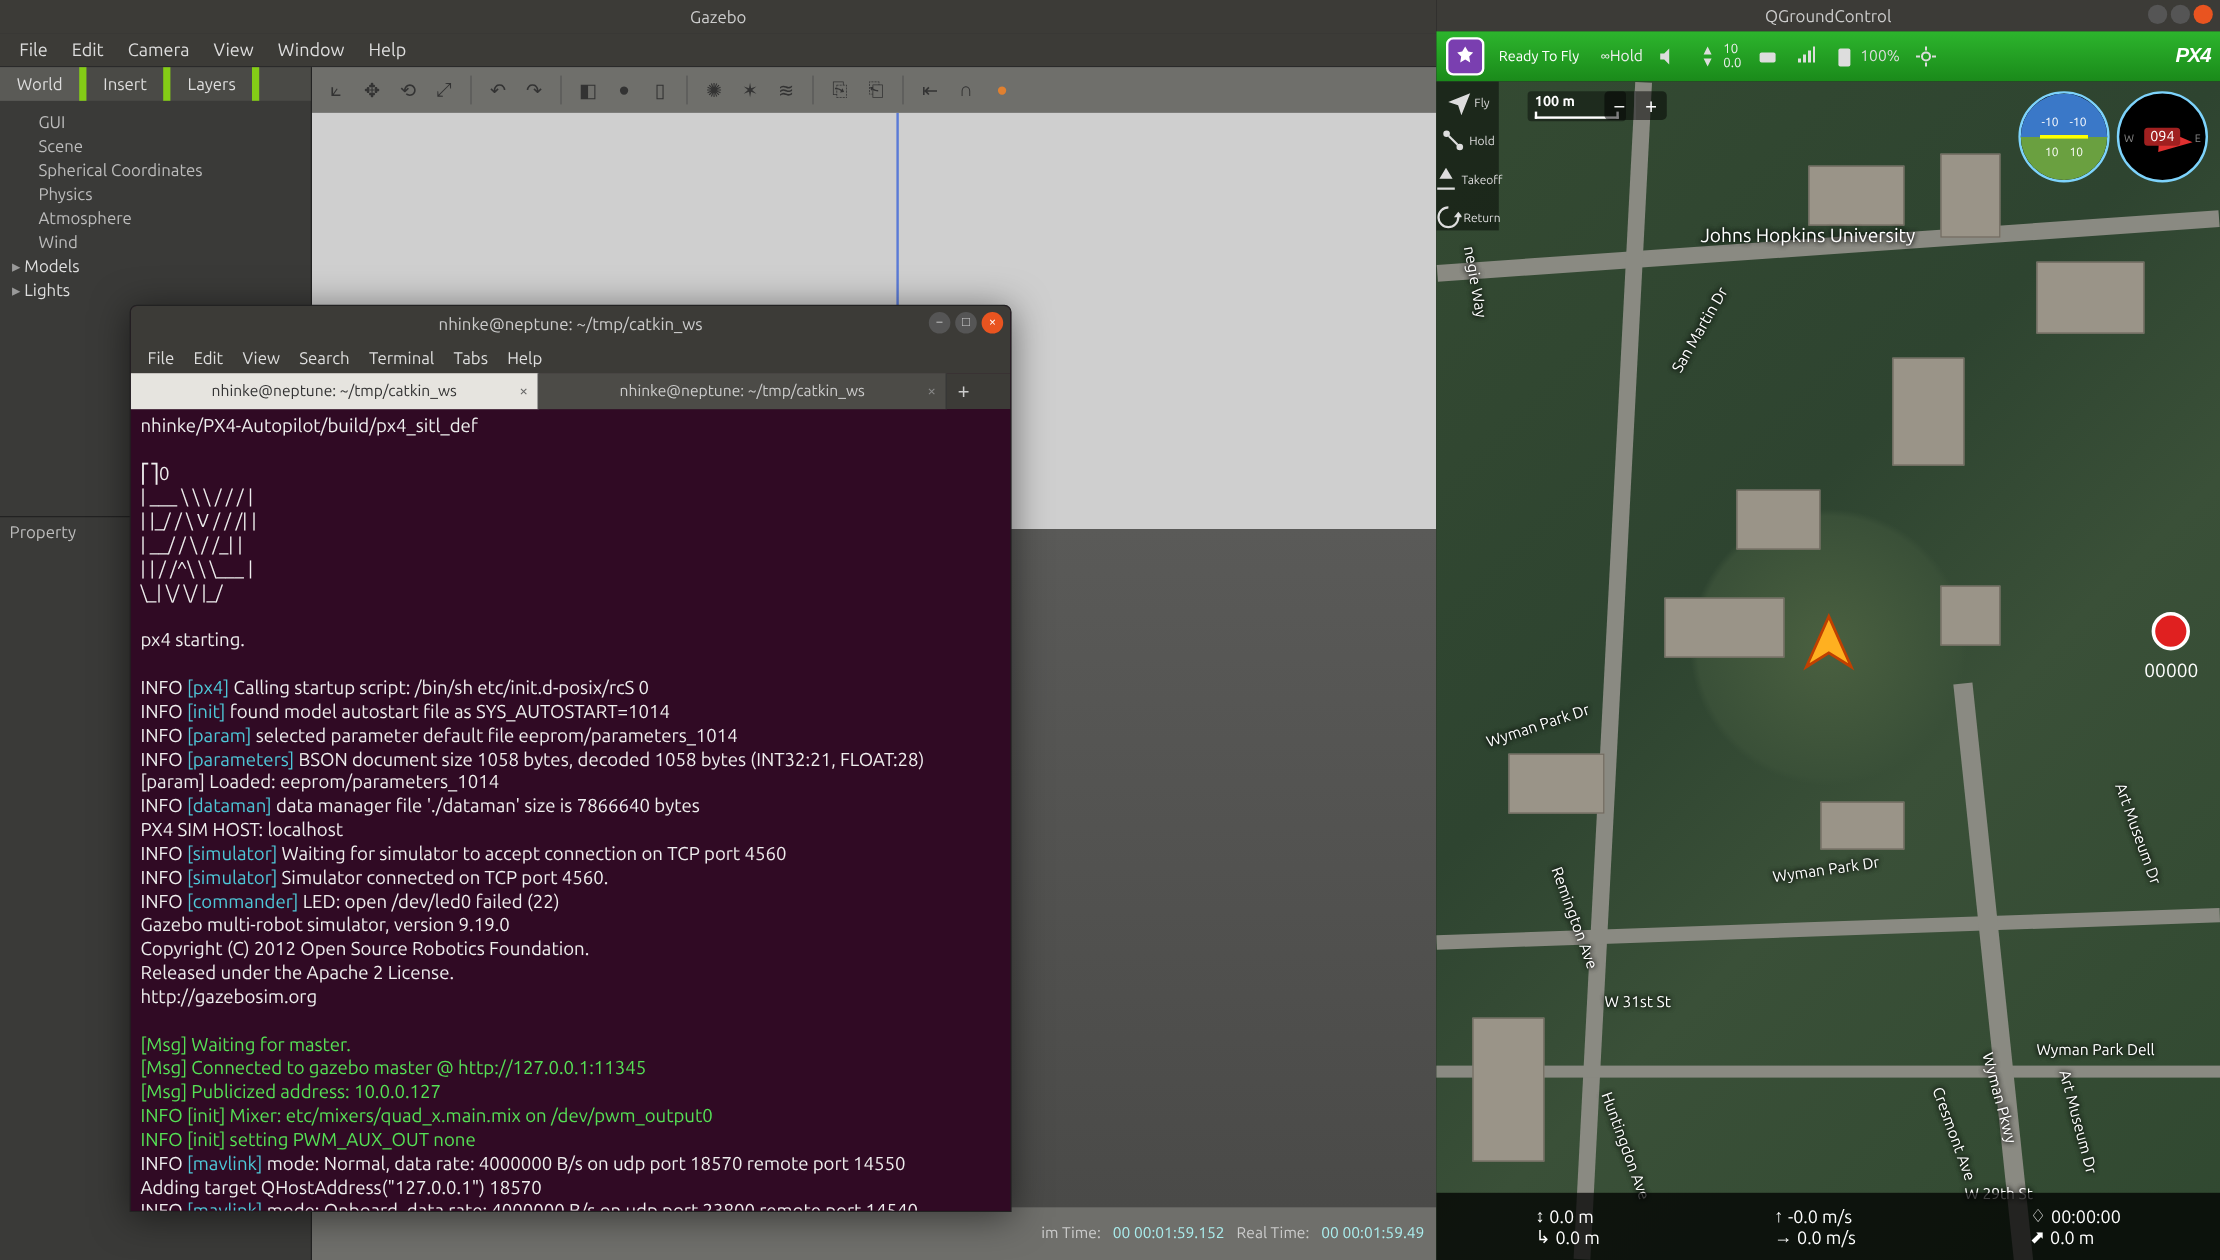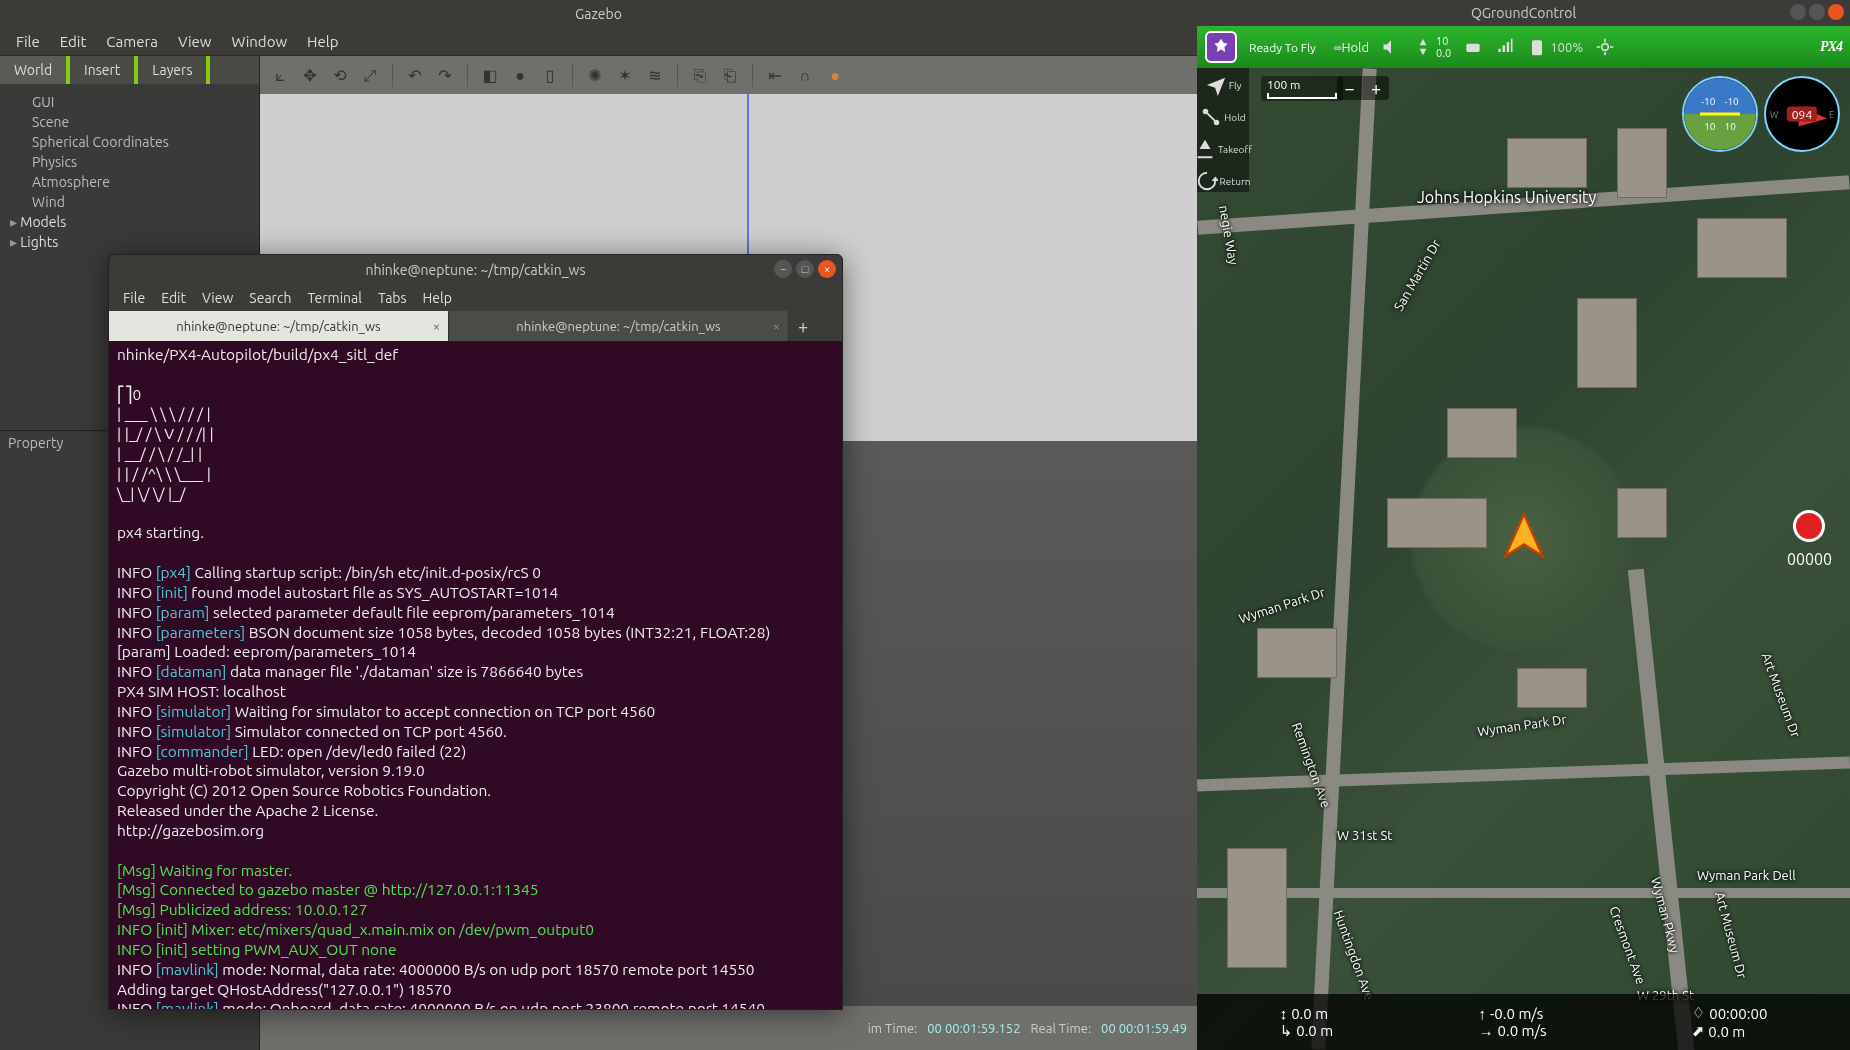--- a/index.html
+++ b/index.html
@@ -6,21 +6,21 @@
 body { width:1850px; height:1050px; background:#2c2c2c; overflow:hidden; position:relative; }
 
 
 #gazebo { position:absolute; left:0; top:0; width:1197px; height:1050px; background:#333; display:flex; flex-direction:column; }
 .title-bar { height:28px; background:#3c3b37; color:#ccc; text-align:center; line-height:28px; font-size:14px; }
 .menu-bar { height:28px; background:#3c3b37; display:flex; align-items:center; padding:0 6px; gap:0; border-bottom:1px solid #2a2a2a;}
 .menu-bar span { color:#ddd; padding:4px 10px; font-size:15px;}
 .gz-body { flex:1; display:flex; }
 .gz-side { width:260px; background:#3a3a38; border-right:1px solid #222; display:flex; flex-direction:column;}
 .gz-tabs { display:flex; background:#4a4a46;}
-.gz-tab { padding:6px 14px; color:#ddd; font-size:14px; border-right:4px solid #84cc16;}
+.gz-tab { padding:6px 14px; color:#ddd; font-size:14px; border-right:6px solid #84cc16;}
 .gz-tab.active{ background:#5a5a56;}
 .gz-tree { flex:1; padding:8px 10px; color:#bbb; font-size:14px;}
 .gz-tree div{ padding:2px 0; }
 .gz-tree .root{ color:#ddd; }
 .gz-tree .child{ padding-left:22px; }
 .gz-tree .ex::before{content:"▸ "; color:#999;}
 .gz-prop{ height:620px; border-top:1px solid #222; padding:4px 8px; color:#bbb; font-size:14px;}
 .gz-view{ flex:1; display:flex; flex-direction:column; background:#555;}
 .gz-toolbar{ height:38px; background:#6f6f6b; display:flex; align-items:center; padding:0 8px; gap:6px;}
 .tbtn{ width:24px; height:24px; display:flex; align-items:center; justify-content:center; color:#333; font-size:16px;}
@@ -54,38 +54,38 @@
 #qgc .qtitle .wbtns span{width:16px;height:16px;border-radius:9px;background:#555;}
 #qgc .qtitle .wbtns .cls{background:#e95420;}
 #qgc .qtool{ height:42px; background:linear-gradient(#2db52d,#1a8a1a); display:flex; align-items:center; padding:0 8px; gap:12px; color:#fff;}
 .qlogo{width:32px;height:32px;background:#7a3fb0;border-radius:6px;display:flex;align-items:center;justify-content:center;border:2px solid #fff;}
 .qlogo svg{width:20px;height:20px;}
 .ready{font-size:12px;}
 .hold{font-size:13px; color:#eee; margin-left:6px;}
 .qicon{color:#ddd; display:flex; align-items:center; gap:3px; font-size:13px;}
 .qicon svg{width:20px;height:20px;fill:#ddd;}
 .stack{display:flex;flex-direction:column;font-size:11px;line-height:1.1; color:#eee;}
-.right-logo{margin-left:auto; font-family:Liberation Serif, serif; font-weight:bold; font-style:italic; color:#fff; font-size:14px; letter-spacing:-1px;}
+.right-logo{margin-left:auto; font-family:Liberation Sans, sans-serif; font-weight:bold; font-style:italic; color:#fff; font-size:17px; letter-spacing:-1px;}
 .qmap{ flex:1; position:relative; background:#2a3a28;}
 .map-bg{position:absolute;inset:0; background:
   radial-gradient(circle at 50% 48%, #4a6040 0%, #3a5038 18%, transparent 19%),
   linear-gradient(135deg,#344a32 0%,#2e4430 40%,#3a5038 60%,#304830 100%);
 }
 .road{position:absolute;background:#8a8a82;}
 .road.r1{left:0;top:0;width:100%;height:14px; top:130px; transform:rotate(-4deg);}
 .road.r2{left:140px;top:0;width:14px;height:100%; transform:rotate(3deg);}
 .road.r3{left:0;top:700px;width:100%;height:12px; transform:rotate(-2deg);}
 .road.r4{left:0;top:820px;width:100%;height:10px;}
 .road.r5{left:460px;top:500px;width:16px;height:560px; transform:rotate(-6deg);}
 .building{position:absolute;background:#9a9488;border:1px solid #706a60;}
 .maplabel{position:absolute; color:#fff; font-size:13px; text-shadow:0 0 4px #000,0 0 4px #000; white-space:nowrap;}
 .sidecol{position:absolute;left:0;top:0;width:52px;background:rgba(0,0,0,.45);padding-top:6px;display:flex;flex-direction:column;align-items:center;gap:10px;}
 .sidecol .sbtn{color:#ddd;font-size:10px;text-align:center;display:flex;align-items:center;gap:2px;}
 .sidecol svg{width:22px;height:22px;fill:#ddd;}
-.scale{position:absolute;left:64px;top:8px;color:#fff;font-size:12px;background:rgba(0,0,0,.4);padding:2px 6px;border-radius:3px;}
+.scale{position:absolute;left:76px;top:8px;color:#fff;font-size:12px;background:rgba(0,0,0,.4);padding:2px 6px;border-radius:3px;font-weight:bold;}
 .scale .bar{display:block;width:70px;height:6px;border:2px solid #fff;border-top:none;margin-top:2px;}
 .zoom{position:absolute;left:140px;top:8px;display:flex;background:rgba(0,0,0,.5);border-radius:4px;}
 .zoom span{width:26px;height:24px;color:#fff;display:flex;align-items:center;justify-content:center;font-size:18px;border-right:1px solid #555;}
 .instruments{position:absolute;right:10px;top:8px;display:flex;gap:6px;}
 .inst{width:76px;height:76px;border-radius:50%;background:#000000;border:2px solid #7dd3fc;position:relative;overflow:hidden;}
 .att .sky{position:absolute;inset:0;background:linear-gradient(#3a78c8 50%,#6aa040 50%);}
 .att .mk{position:absolute;left:50%;top:50%;width:40px;height:3px;background:#ff0;transform:translate(-50%,-50%);}
 .att .txt{position:absolute;width:100%;text-align:center;color:#fff;font-size:10px;}
 .comp .nd{position:absolute;left:50%;top:50%;width:0;height:0;border-left:10px solid transparent;border-right:10px solid transparent;border-bottom:28px solid #e03030;transform:translate(-50%,-80%) rotate(94deg);transform-origin:50% 90%;}
 .comp .hd{position:absolute;left:50%;top:50%;transform:translate(-50%,-50%);background:#a02020;color:#fff;font-size:12px;padding:1px 5px;border-radius:3px;}

